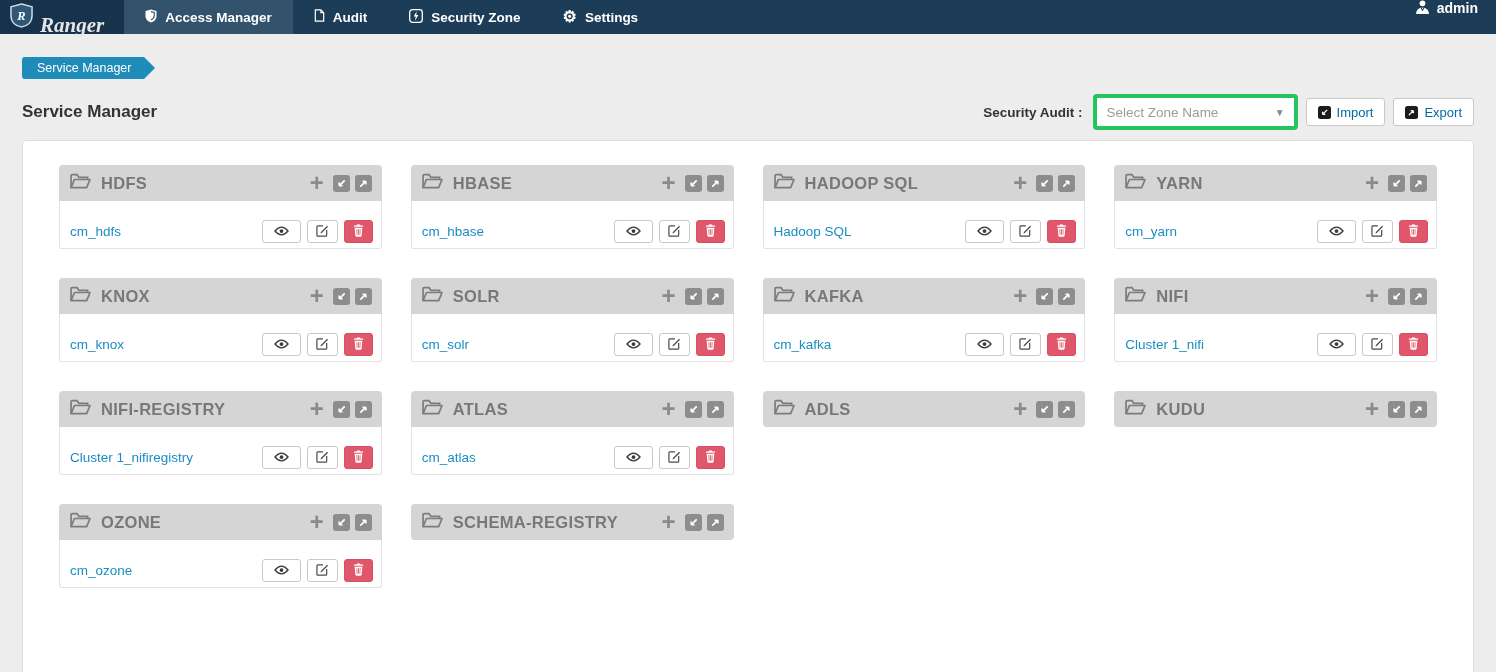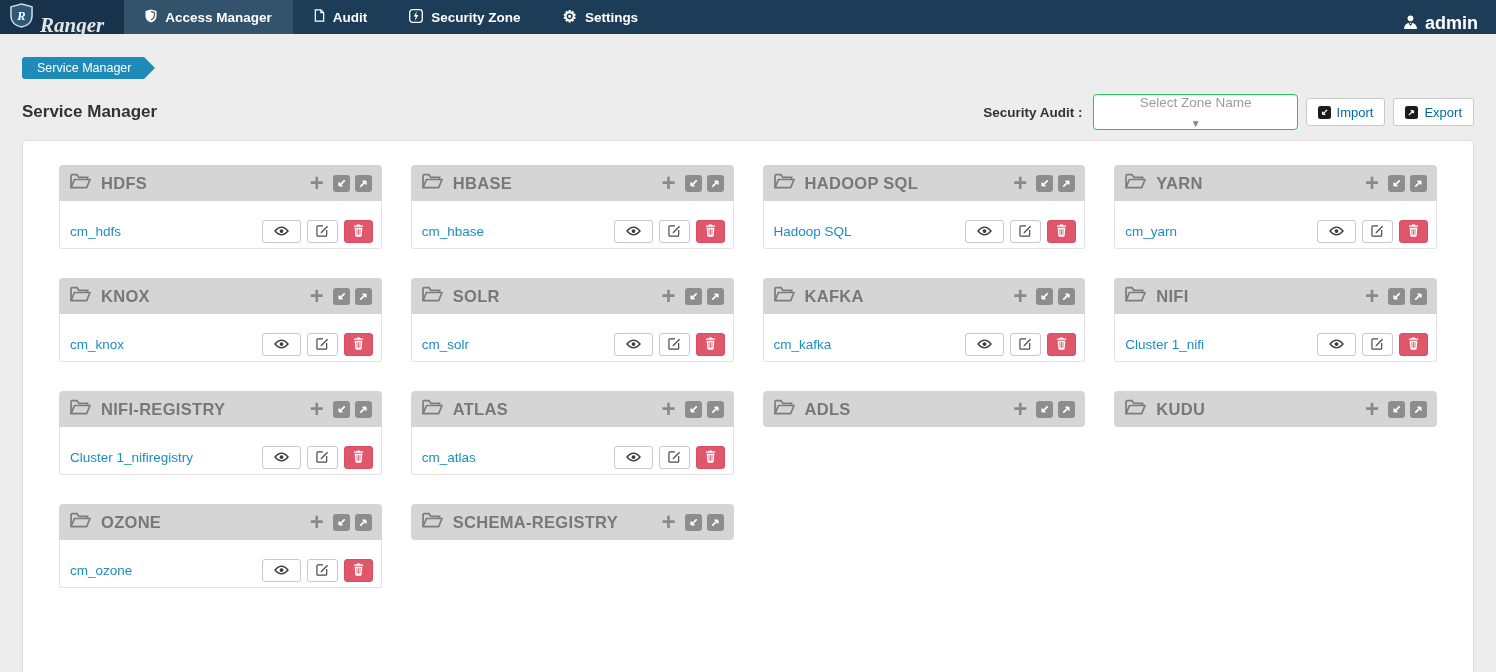--- a/index.html
+++ b/index.html
@@ -11,37 +11,37 @@
     overflow:hidden;
   }
 
   
   .navbar { height:34px; background:#1d3c57; display:flex; align-items:stretch; color:#fff; }
   .brand { display:flex; align-items:center; gap:7px; padding:0 20px 0 10px; background:#17334c; }
   .brand-text { font-family:"Liberation Serif", serif; font-style:italic; font-weight:bold; font-size:21px; color:#e5e5e5;margin-top:16px; }
   .nav-items { display:flex; align-items:stretch; }
   .nav-item { display:flex; align-items:center; gap:8px; padding:0 21px; font-weight:bold; font-size:13.5px; cursor:pointer; }
   .nav-item.active { background:#33536d; }
-  .nav-user { margin-left:auto; display:flex; align-items:flex-end; gap:7px; padding:0 18px; font-weight:bold; font-size:18px; }
+  .nav-user { margin-left:auto; display:flex; align-items:flex-start; gap:7px; padding:0 18px; font-weight:bold; font-size:14px; }
   .gear-glyph { font-size:16px; line-height:1; }
 
   
   .content { padding:0 22px; }
   .breadcrumb { margin-top:23px; display:inline-flex; height:22px; background:#1f8bb8; color:#fff;
     align-items:center; padding:0 12px 0 15px; border-radius:3px 0 0 3px; font-size:12.5px; position:relative; cursor:pointer; }
   .breadcrumb::after { content:""; position:absolute; left:100%; top:0;
     border-top:11px solid transparent; border-bottom:11px solid transparent; border-left:11px solid #1f8bb8; }
 
   .title-row { display:flex; align-items:center; justify-content:space-between; margin-top:15px; }
   .page-title { font-size:17px; font-weight:bold; color:#333; margin:0; }
   .toolbar { display:flex; align-items:center; gap:8px; }
   .zone-label { font-weight:bold; font-size:13.5px; color:#333; margin-right:2px; }
-  .zone-select { width:205px; height:36px; border:1px solid #22c55e; border-radius:4px; background:#fff;
+  .zone-select { width:205px; height:36px; border:4px solid #22c55e; border-radius:4px; background:#fff;
     display:flex; align-items:center; justify-content:space-between; padding:0 9px 0 10px;
-    color:#9b9b9b; font-size:13.5px; cursor:pointer;flex-direction:column; }
+    color:#9b9b9b; font-size:13.5px; cursor:pointer; }
   .caret { color:#888; font-size:10px; }
   .btn { height:27px; background:#fff; border:1px solid #c9c9c9; border-radius:3px; display:inline-flex;
     align-items:center; gap:6px; padding:13px 11px; font-size:13px; color:#0369a1; cursor:pointer;
     font-family:"Liberation Sans", sans-serif; }
   .sqicon-dark { width:13px; height:13px; background:#1c1c1c; border-radius:2.5px; display:inline-flex; align-items:center; justify-content:center; }
 
   
   .panel { background:#fff; border:1px solid #dcdcdc; border-radius:4px; margin-top:10px; padding:24px 36px 46px; height:541px; }
   .grid { display:grid; grid-template-columns:repeat(4, 1fr); column-gap:29px; row-gap:28px; align-items:start;gap:29px; }
 

